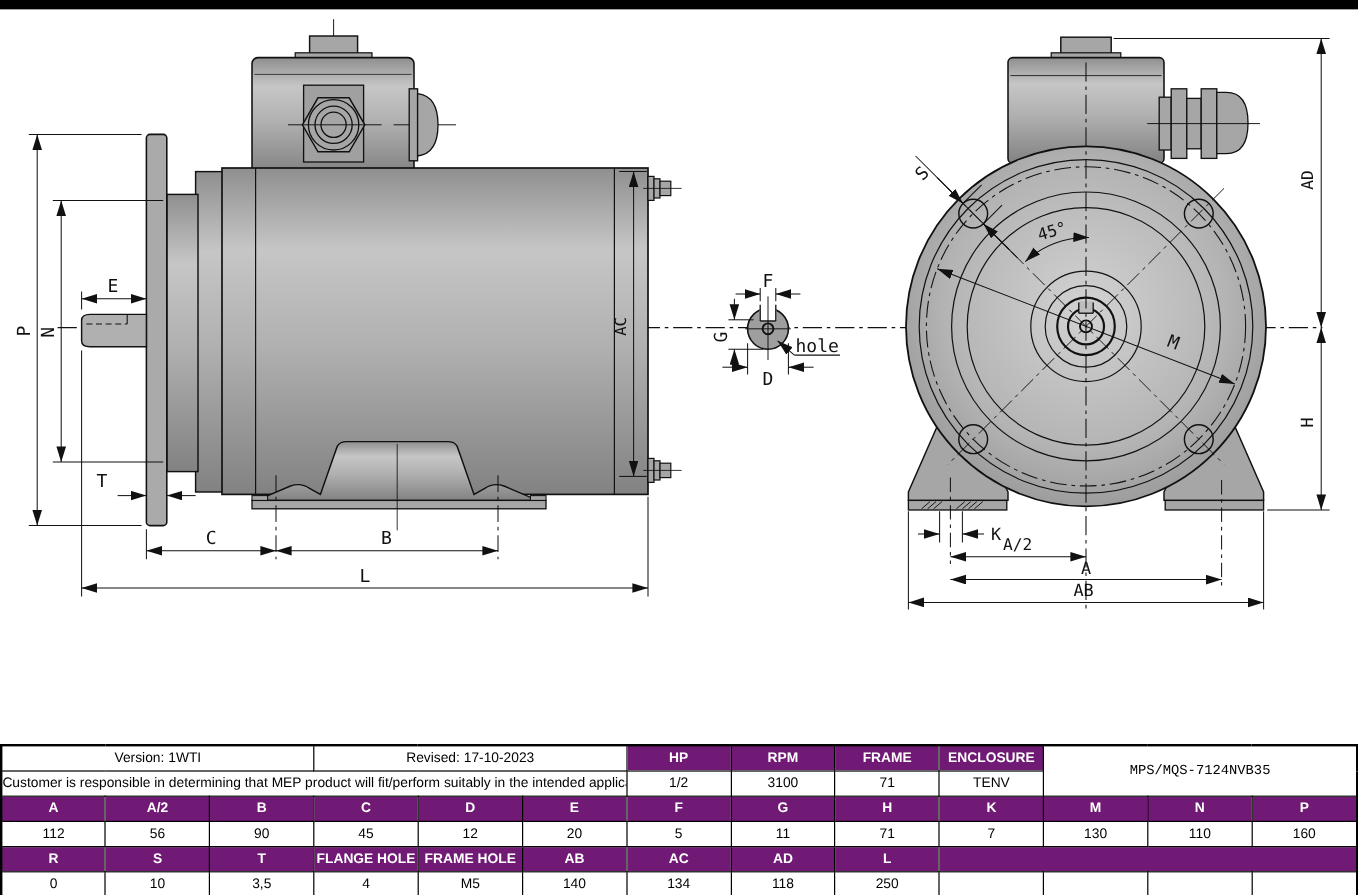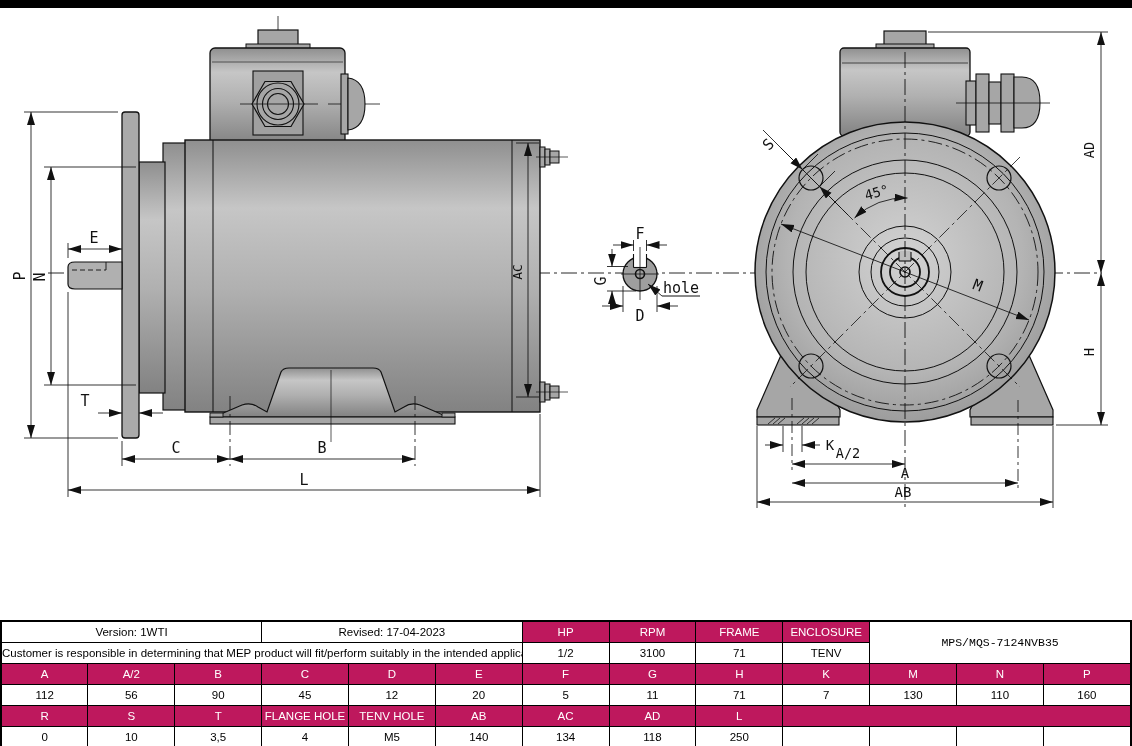--- a/index.html
+++ b/index.html
@@ -4,21 +4,21 @@
 <style>
   html,body{margin:0;padding:0;background:#fff;}
   body{width:1132px;height:746px;overflow:hidden;font-family:"Liberation Sans",sans-serif;}
   .topbar{width:1132px;height:8px;background:#000;}
   svg{display:block;}
   svg text{font-family:"DejaVu Sans Mono",monospace;fill:#111;}
   .drawing-wrap{width:1132px;height:612px;background:#fff;}
   table.spec{width:1132px;border-collapse:collapse;table-layout:fixed;border:2px solid #000;}
   table.spec td,table.spec th{border:1px solid #000;height:20px;padding:0;text-align:center;vertical-align:middle;
     font-size:11.5px;font-weight:400;color:#000;overflow:hidden;white-space:nowrap;}
-  table.spec th{background:#be185d;color:#fff;font-weight:400;}
+  table.spec th{background:#701a75;color:#fff;font-weight:700;}
   td.disc{font-size:9px;}
   td.model{font-size:15px;font-weight:700;font-family:Liberation Mono, monospace;}
   td.meta{font-size:11.5px;margin-left:23px;}
 </style>
 </head>
 <body>
 
 <div class="topbar"></div>
 
 <div class="drawing-wrap">
@@ -263,21 +263,21 @@
       <col style="width:7.69%">
     <col style="width:7.69%">
       <col style="width:7.69%">
       <col style="width:7.69%">
       <col style="width:7.69%">
     <col style="width:7.76%">
   </colgroup>
   <tbody>
       <tr>
     <td colspan="3" class="meta">Version: 1WTI</td>
-    <td colspan="3" class="meta">Revised: 17-04-2023</td>
+    <td colspan="3" class="meta">Revised: 17-10-2023</td>
     <th>HP</th>
     <th>RPM</th>
     <th>FRAME</th>
     <th>ENCLOSURE</th>
     <td colspan="3" rowspan="2" class="model">MPS/MQS-7124NVB35</td>
   </tr>
   <tr>
     <td colspan="6" class="disc">Customer is responsible in determining that MEP product will fit/perform suitably in the intended application</td>
     <td>1/2</td>
     <td>3100</td>
@@ -312,21 +312,21 @@
     <td>7</td>
     <td>130</td>
     <td>110</td>
     <td>160</td>
   </tr>
   <tr>
     <th>R</th>
     <th>S</th>
     <th>T</th>
     <th>FLANGE HOLE</th>
-    <th>TENV HOLE</th>
+    <th>FRAME HOLE</th>
     <th>AB</th>
     <th>AC</th>
     <th>AD</th>
     <th>L</th>
     <th colspan="4"></th>
   </tr>
   <tr>
     <td>0</td>
     <td>10</td>
     <td>3,5</td>

